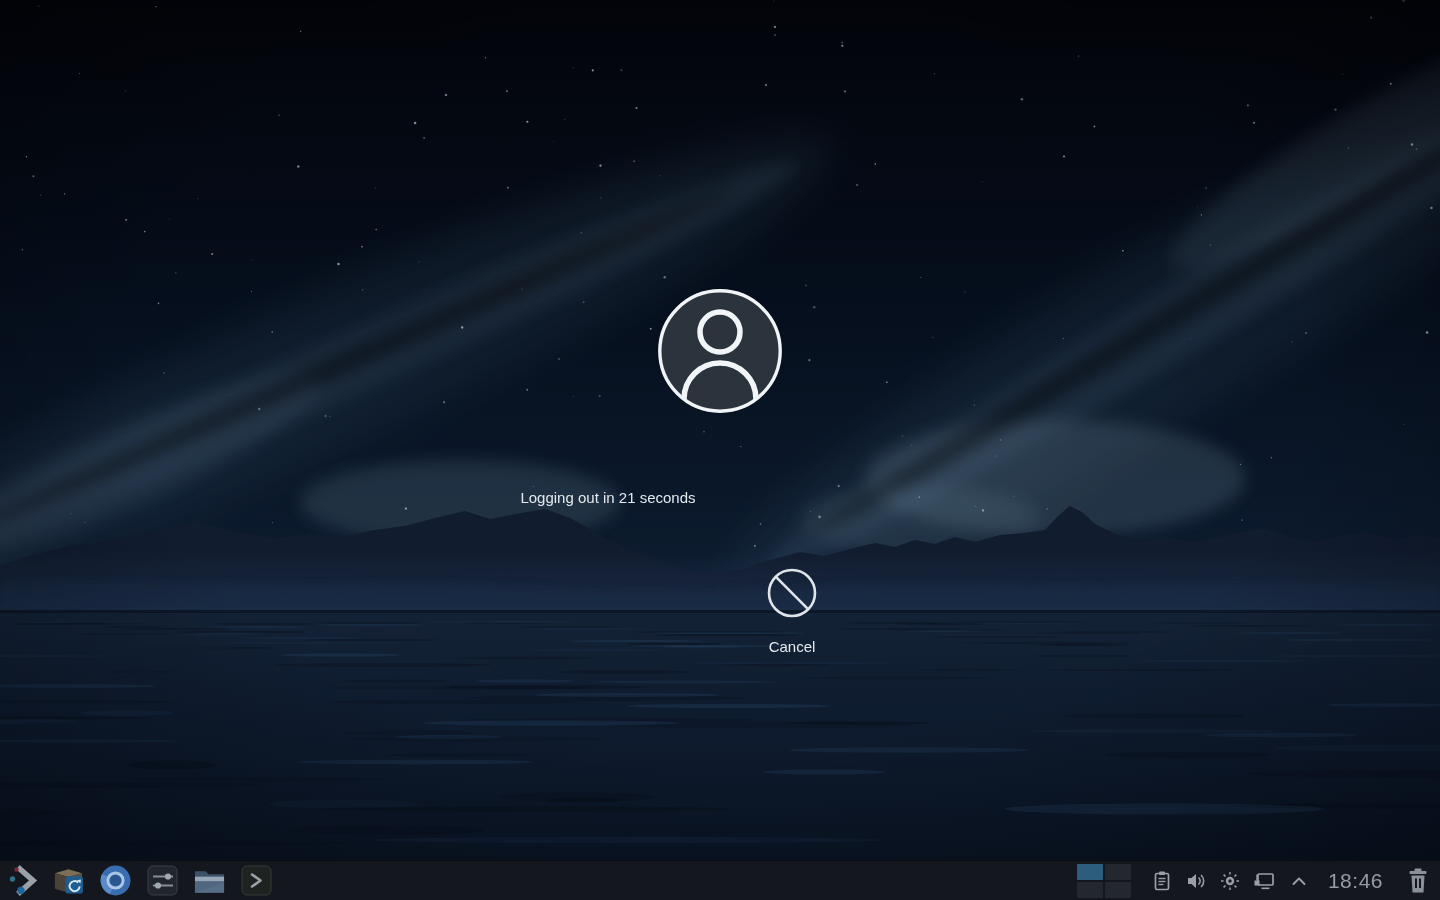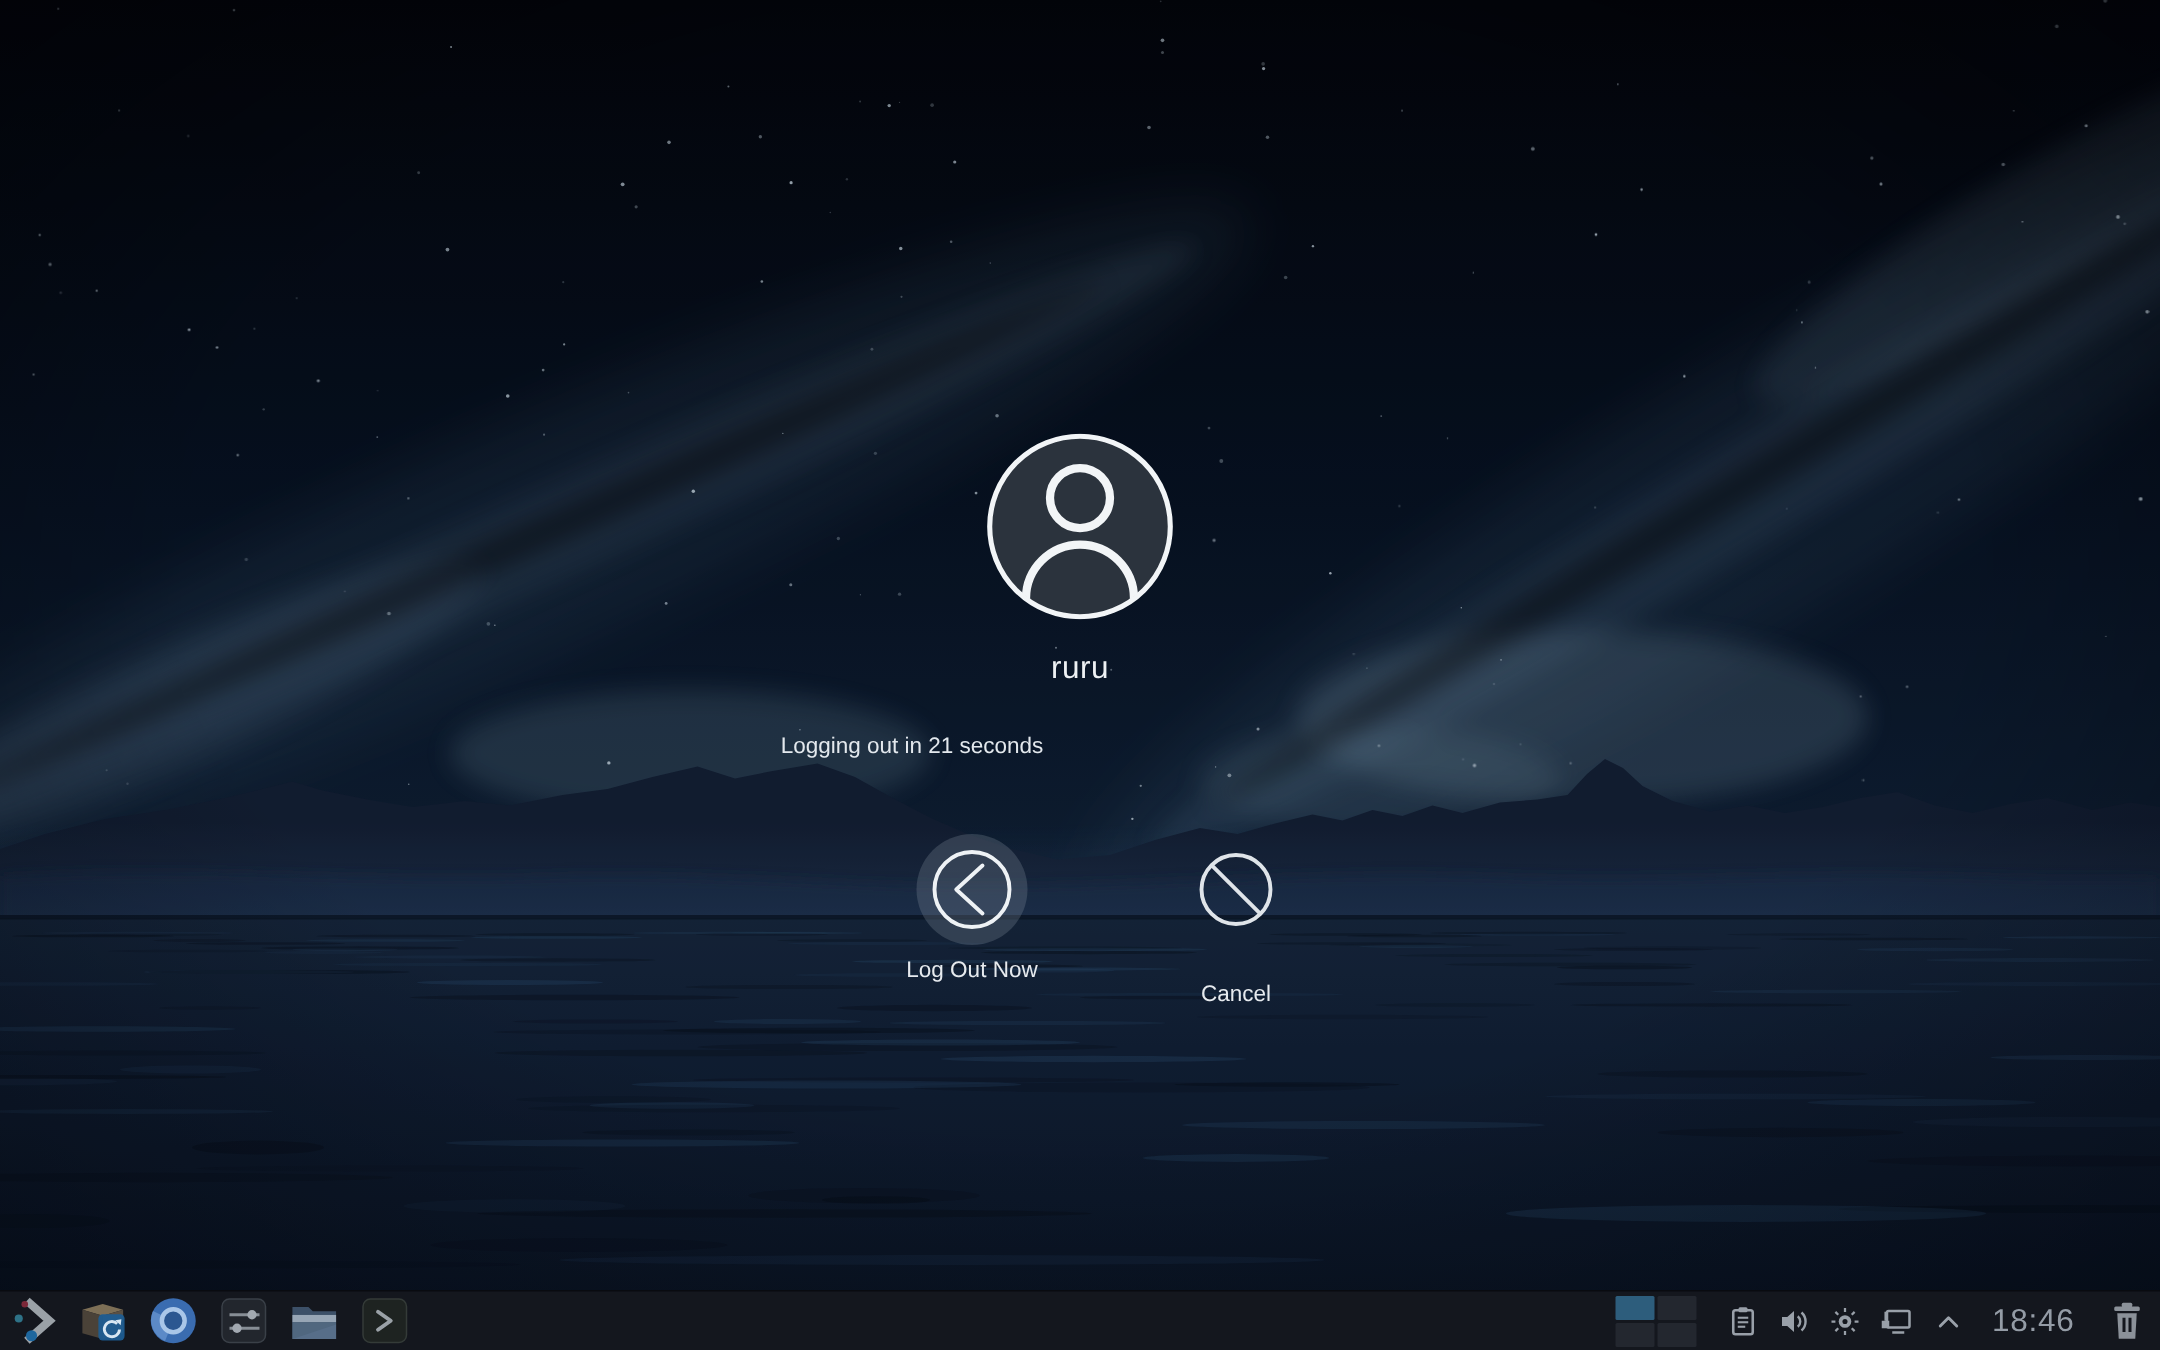--- a/index.html
+++ b/index.html
@@ -11,21 +11,21 @@
   
   .avatar{position:absolute;left:658px;top:289px;width:124px;height:124px;
           border-radius:50%;box-sizing:border-box;}
   .username{position:absolute;left:0;top:434px;width:1440px;text-align:center;
             color:#eef1f4;font-size:21px;letter-spacing:.3px;}
   .countdown{position:absolute;left:0;top:489px;width:1216px;text-align:center;
              color:#e3e8ed;font-size:15px;}
   .action{position:absolute;top:556px;width:160px;display:flex;flex-direction:column;
           align-items:center;cursor:pointer;}
   .action.logout{left:568px;}
-  .action.cancel{left:744px;gap:16px;}
+  .action.cancel{left:712px;}
   .halo{width:74px;height:74px;border-radius:50%;display:flex;align-items:center;
         justify-content:center;}
   .halo.focused{background:rgba(150,162,174,0.24);}
   .action-label{margin-top:8px;color:#e6eaee;font-size:15px;white-space:nowrap;}
 
   
   .panel{position:absolute;left:0;bottom:0;width:1440px;height:40px;
          background:#14171e;border-top:1px solid #090b10;box-sizing:border-box;
          display:flex;align-items:center;padding:0 10px 0 5px;}
   .panel-left{display:flex;align-items:center;gap:14px;}
@@ -385,32 +385,22 @@
         </defs>
       <circle cx="62" cy="62" r="59" fill="#2b333d"></circle>
       <g clip-path="url(#avclip)">
         <circle cx="62" cy="43" r="20" fill="none" stroke="#f2f5f7" stroke-width="5.5"></circle>
         <circle cx="62" cy="110" r="36" fill="none" stroke="#f2f5f7" stroke-width="5.5"></circle>
       </g>
       <circle cx="62" cy="62" r="60.2" fill="none" stroke="#f2f5f7" stroke-width="3.4"></circle>
     </svg>
   </div>
 
-  <div class="username">ruru</div>
   <div class="countdown">Logging out in 21 seconds</div>
 
-  <div class="action logout">
-    <div class="halo focused">
-      <svg width="56" height="56" viewBox="0 0 56 56">
-        <circle cx="28" cy="28" r="25" fill="none" stroke="#eef2f5" stroke-width="2.6"></circle>
-        <polyline points="35,12 17.5,28 35,44" fill="none" stroke="#eef2f5" stroke-width="2.6" stroke-linecap="round" stroke-linejoin="round"></polyline>
-      </svg>
-    </div>
-    <div class="action-label">Log Out Now</div>
-  </div>
 
   <div class="action cancel">
     <div class="halo">
       <svg width="52" height="52" viewBox="0 0 52 52">
         <circle cx="26" cy="26" r="23" fill="none" stroke="#dfe4e9" stroke-width="2.6"></circle>
         <line x1="10.2" y1="10.2" x2="41.8" y2="41.8" stroke="#dfe4e9" stroke-width="2.6"></line>
       </svg>
     </div>
     <div class="action-label">Cancel</div>
   </div>

